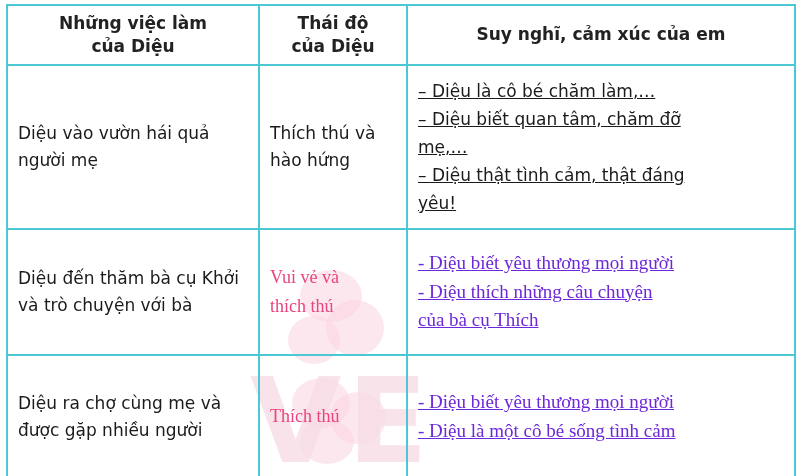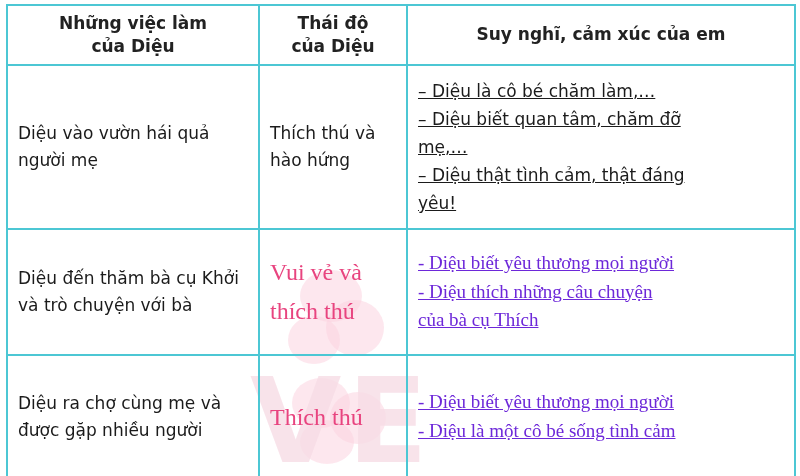--- a/index.html
+++ b/index.html
@@ -87,21 +87,21 @@
   }
   .cell-attitude {
     text-align: left;
     font-size: 17px;
     color: #1b1b1b;
     line-height: 1.6;
   }
   .cell-attitude.pink {
     color: #e8447f;
     font-family: "Liberation Serif", serif;
-    font-size: 24px;
+    font-size: 18px;
   }
   .cell-thoughts {
     font-size: 17px;
     color: #1b1b1b;
     line-height: 1.65;
     text-decoration: underline;
   }
   .cell-thoughts.pink {
     color: #6d28d9;
     font-family: "Liberation Serif", serif;

